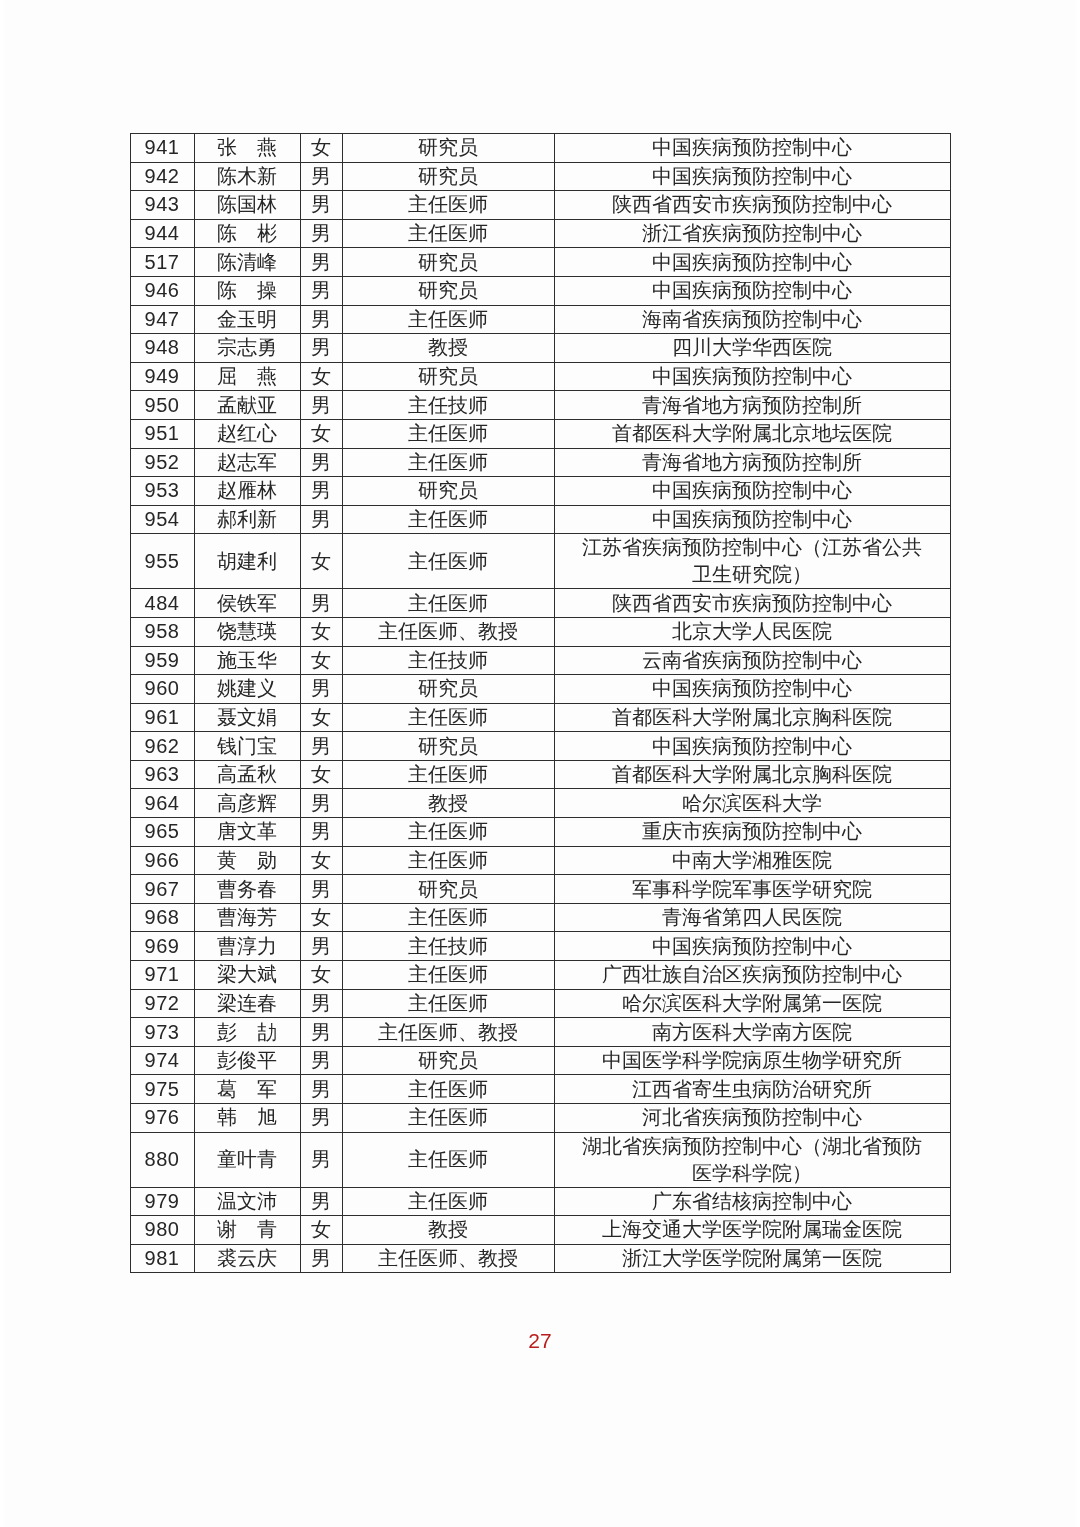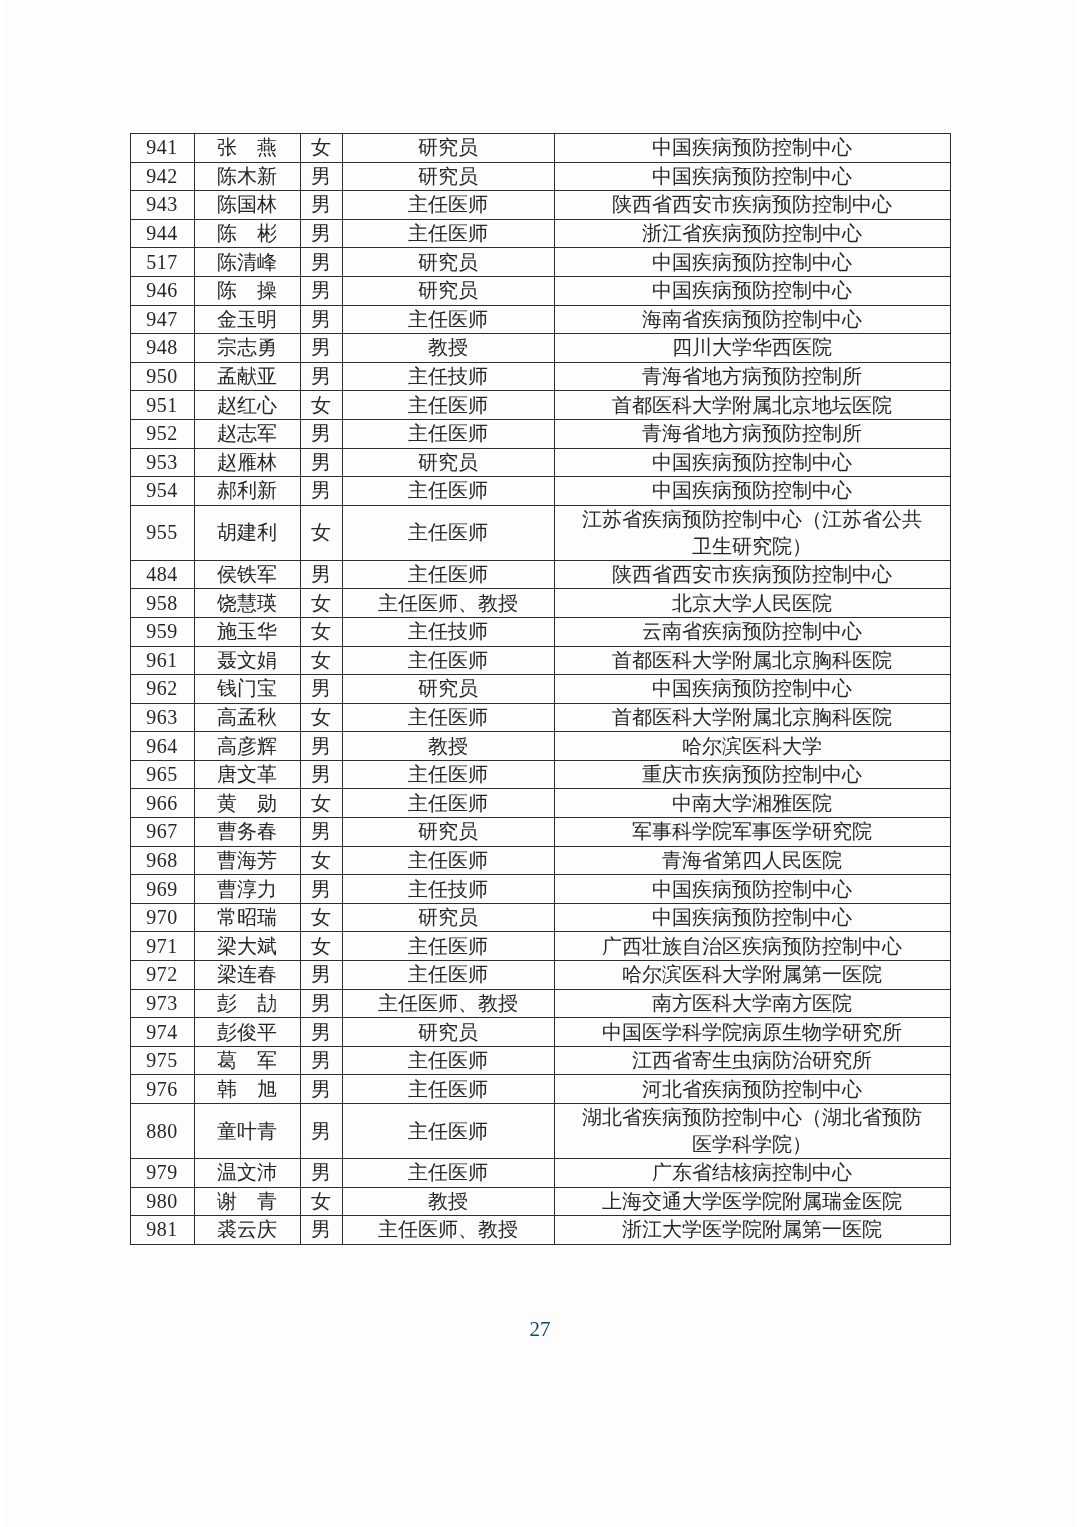--- a/index.html
+++ b/index.html
@@ -6,21 +6,21 @@
     margin: 0;
     padding: 0;
     background: #ffffff;
   }
   .page {
     position: relative;
     width: 1072px;
     height: 1527px;
     margin: 0 auto;
     background: #fdfdfd;
-    font-family: Liberation Serif, serif;
+    font-family: Liberation Sans, sans-serif;
     color: #262626;
     overflow: hidden;
   }
   table.roster {
     border-collapse: collapse;
     table-layout: fixed;
     width: 820px;
     margin: 133px auto 0 auto;
   }
   table.roster td {
@@ -34,24 +34,24 @@
     overflow: hidden;
   }
   td.cell-id {
     font-size: 19px;
     letter-spacing: 0.5px;
   }
   td.cell-org {
     white-space: pre-line;
   }
   .page-number {
-    margin-top: 72px;
+    margin-top: 56px;
     text-align: center;
     font-size: 21px;
-    color: #0c4a6e;
+    color: #b91c1c;
   }
 </style>
 </head>
 <body>
 
 <div class="page">
 
   <table class="roster">
     <colgroup>
       <col style="width:64px">
@@ -111,20 +111,27 @@
           <td class="cell-org">海南省疾病预防控制中心</td>
         </tr>
         <tr>
           <td class="cell-id">948</td>
           <td class="cell-name">宗志勇</td>
           <td class="cell-gender">男</td>
           <td class="cell-title">教授</td>
           <td class="cell-org">四川大学华西医院</td>
         </tr>
         <tr>
+          <td class="cell-id">949</td>
+          <td class="cell-name">屈　燕</td>
+          <td class="cell-gender">女</td>
+          <td class="cell-title">研究员</td>
+          <td class="cell-org">中国疾病预防控制中心</td>
+        </tr>
+        <tr>
           <td class="cell-id">950</td>
           <td class="cell-name">孟献亚</td>
           <td class="cell-gender">男</td>
           <td class="cell-title">主任技师</td>
           <td class="cell-org">青海省地方病预防控制所</td>
         </tr>
         <tr>
           <td class="cell-id">951</td>
           <td class="cell-name">赵红心</td>
           <td class="cell-gender">女</td>
@@ -175,20 +182,27 @@
           <td class="cell-org">北京大学人民医院</td>
         </tr>
         <tr>
           <td class="cell-id">959</td>
           <td class="cell-name">施玉华</td>
           <td class="cell-gender">女</td>
           <td class="cell-title">主任技师</td>
           <td class="cell-org">云南省疾病预防控制中心</td>
         </tr>
         <tr>
+          <td class="cell-id">960</td>
+          <td class="cell-name">姚建义</td>
+          <td class="cell-gender">男</td>
+          <td class="cell-title">研究员</td>
+          <td class="cell-org">中国疾病预防控制中心</td>
+        </tr>
+        <tr>
           <td class="cell-id">961</td>
           <td class="cell-name">聂文娟</td>
           <td class="cell-gender">女</td>
           <td class="cell-title">主任医师</td>
           <td class="cell-org">首都医科大学附属北京胸科医院</td>
         </tr>
         <tr>
           <td class="cell-id">962</td>
           <td class="cell-name">钱门宝</td>
           <td class="cell-gender">男</td>
@@ -238,27 +252,20 @@
           <td class="cell-org">青海省第四人民医院</td>
         </tr>
         <tr>
           <td class="cell-id">969</td>
           <td class="cell-name">曹淳力</td>
           <td class="cell-gender">男</td>
           <td class="cell-title">主任技师</td>
           <td class="cell-org">中国疾病预防控制中心</td>
         </tr>
         <tr>
-          <td class="cell-id">970</td>
-          <td class="cell-name">常昭瑞</td>
-          <td class="cell-gender">女</td>
-          <td class="cell-title">研究员</td>
-          <td class="cell-org">中国疾病预防控制中心</td>
-        </tr>
-        <tr>
           <td class="cell-id">971</td>
           <td class="cell-name">梁大斌</td>
           <td class="cell-gender">女</td>
           <td class="cell-title">主任医师</td>
           <td class="cell-org">广西壮族自治区疾病预防控制中心</td>
         </tr>
         <tr>
           <td class="cell-id">972</td>
           <td class="cell-name">梁连春</td>
           <td class="cell-gender">男</td>

